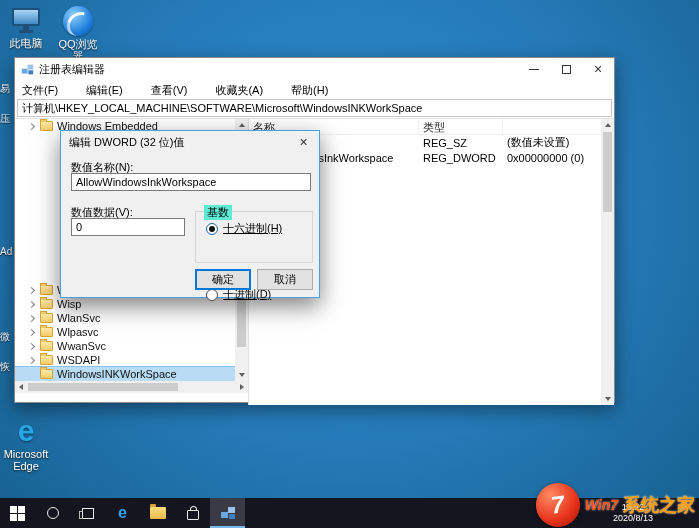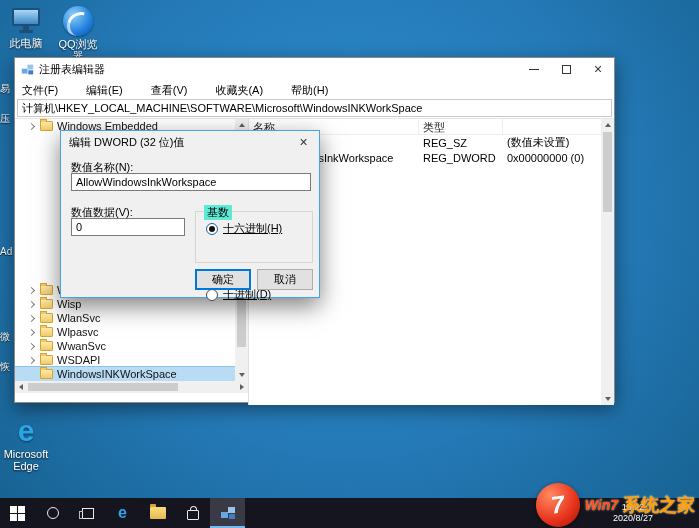--- a/index.html
+++ b/index.html
@@ -319,21 +319,21 @@
     </div>
     <div class="tb active">
       <svg width="16" height="16" viewBox="0 0 16 16">
         <rect x="1" y="7" width="7" height="6" fill="#6aa6e0"></rect>
         <rect x="8" y="2" width="7" height="6" fill="#9cc3ea"></rect>
         <rect x="9" y="9" width="6" height="5" fill="#3f7fc1"></rect>
       </svg>
     </div>
     <div class="tray">
       <div>15:22</div>
-      <div>2020/8/27</div>
+      <div>2020/8/13</div>
     </div>
   </div>
 
   <div class="wm">
     <span class="wm-logo">
       <i>7</i>
     </span>
     <span class="wm-t1">Win7</span>
     <span class="wm-t2">系统之家</span>
   </div>

